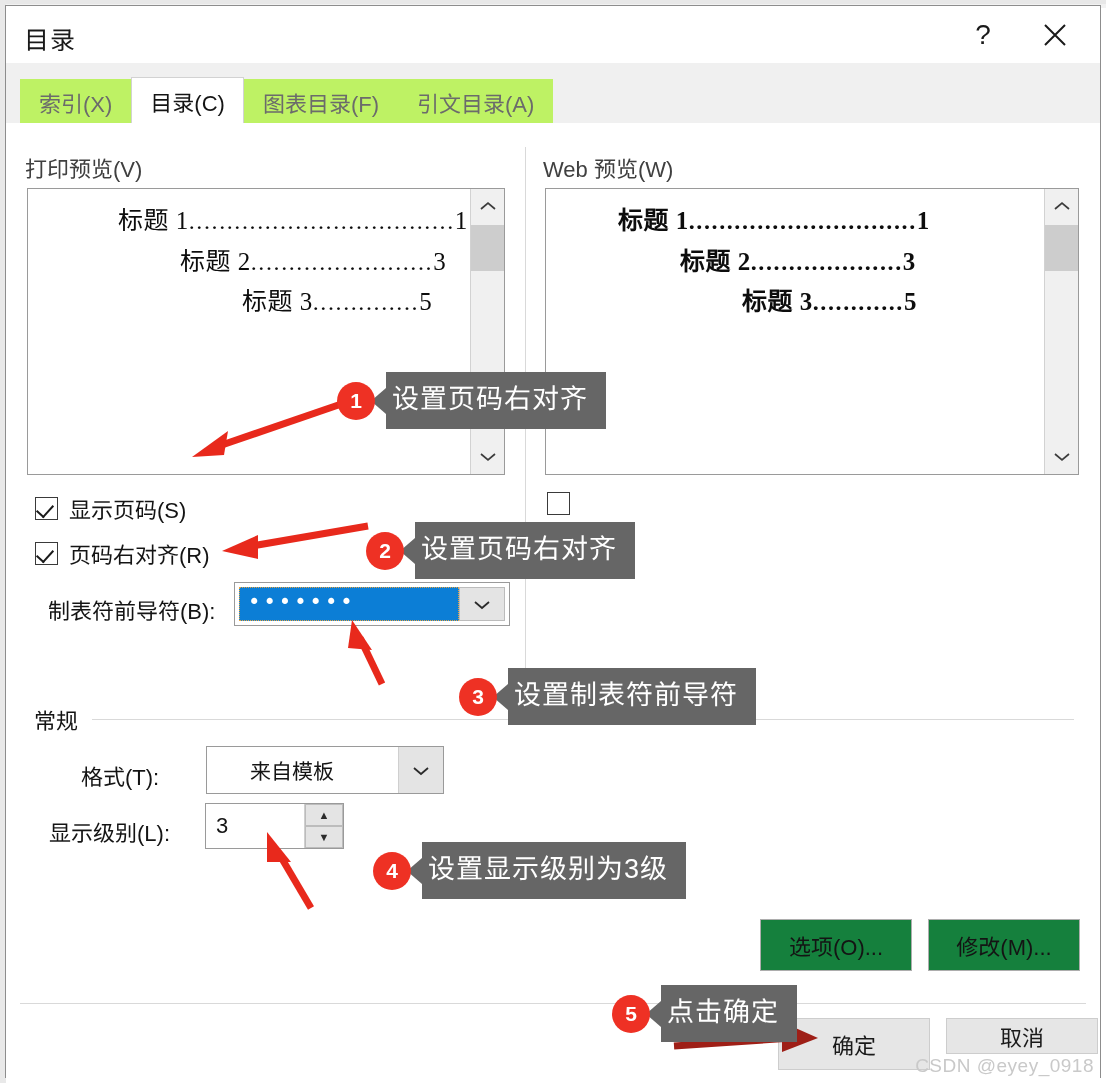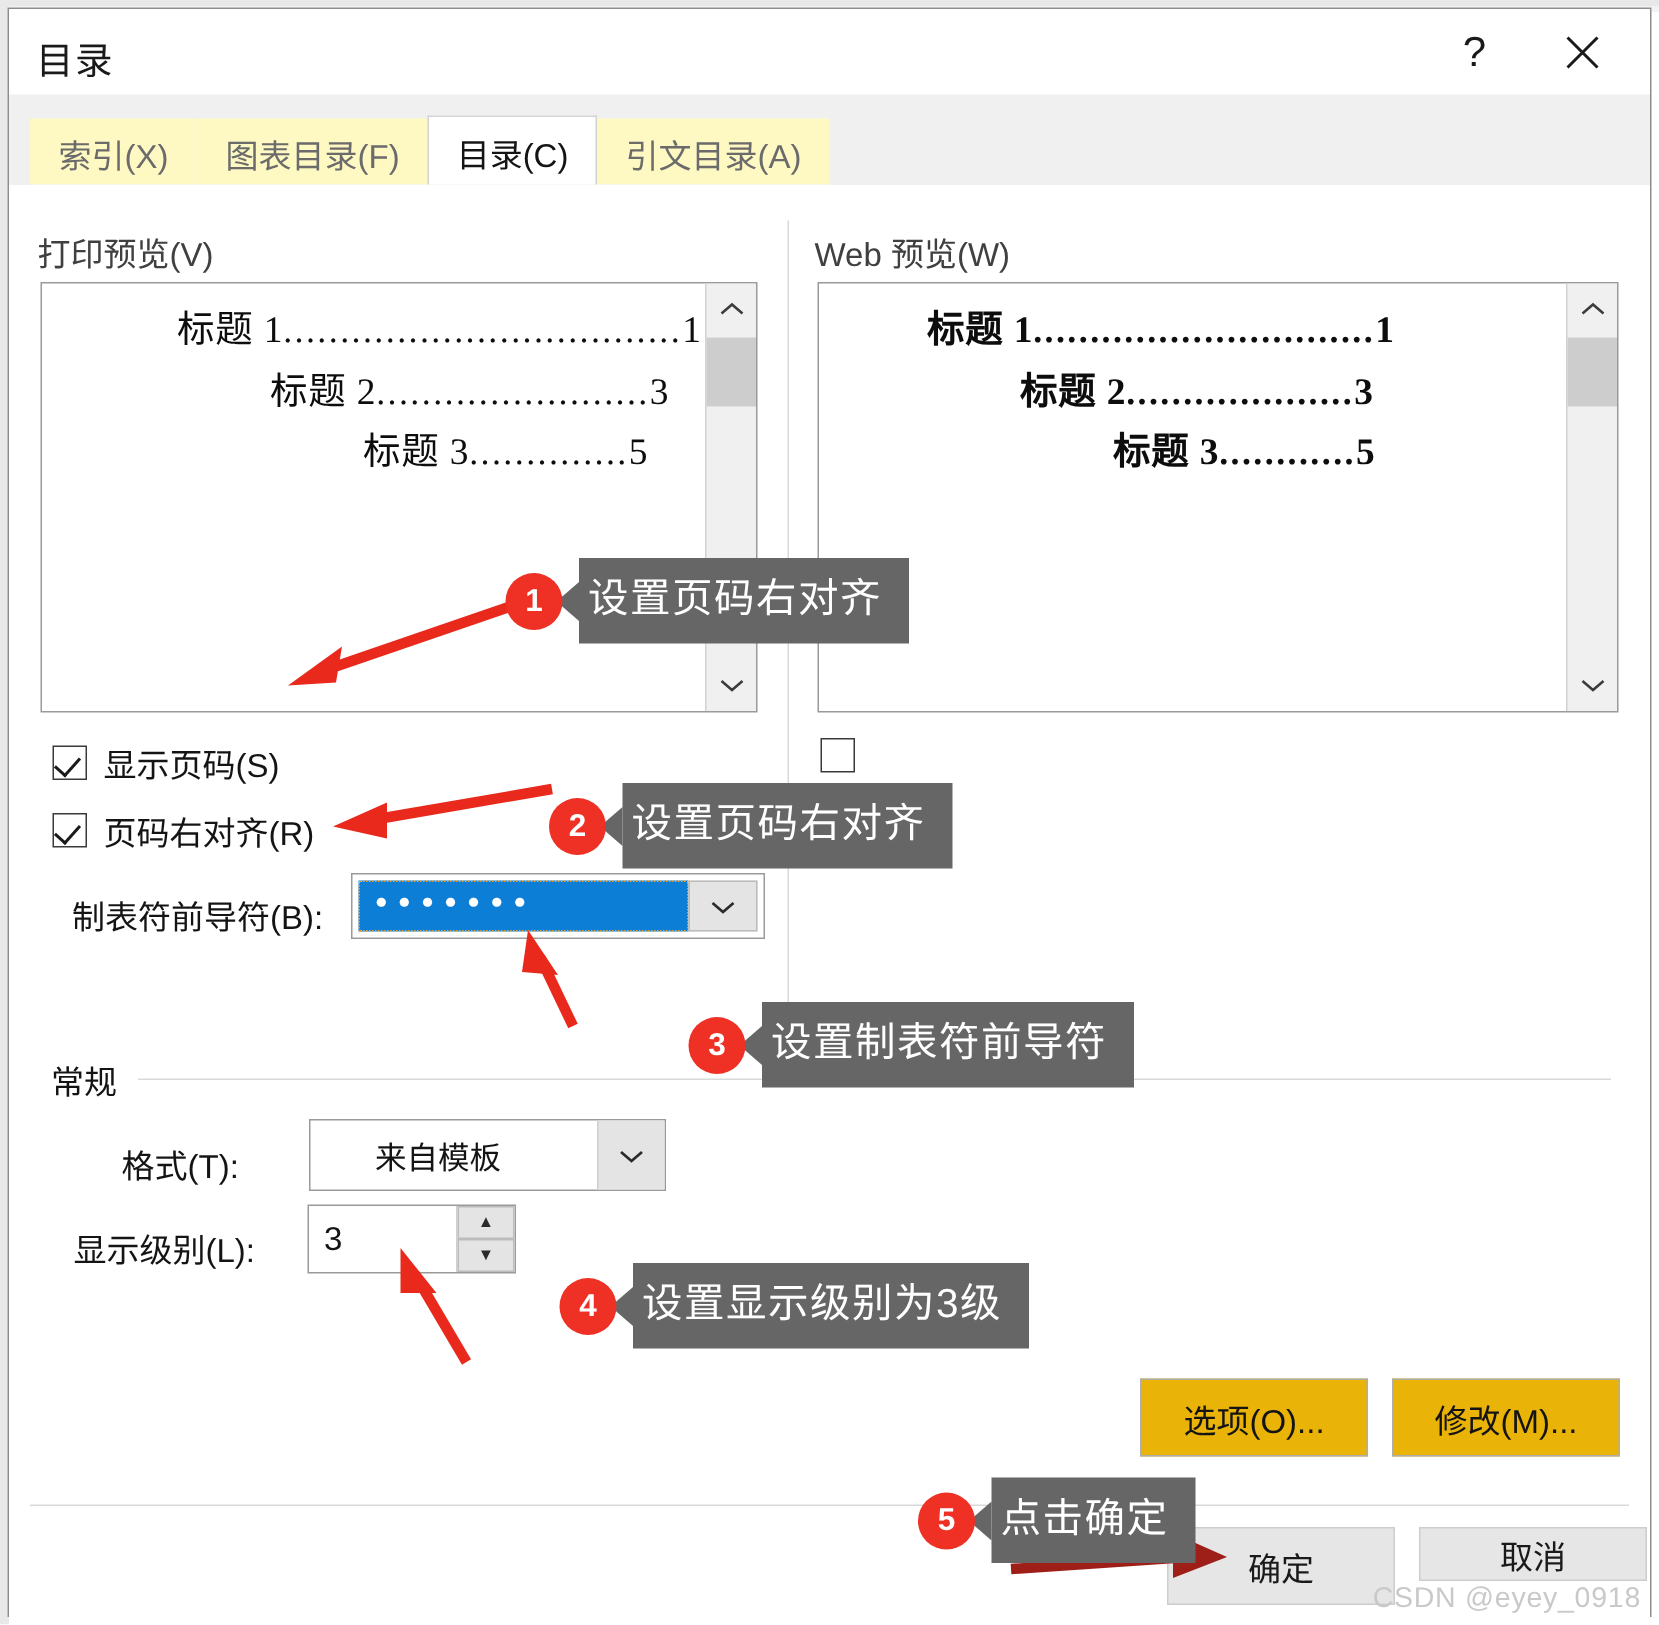--- a/index.html
+++ b/index.html
@@ -26,21 +26,21 @@
   .tb-btn{position:absolute;top:0;height:57px;width:62px;display:flex;align-items:center;justify-content:center;color:#1a1a1a;background:transparent;border:none;cursor:default;}
   .tb-help{right:86px;font-size:28px;font-weight:400;}
   .tb-close{right:14px;}
   .tb-close svg{display:block;}
 
   
   .tabstrip{position:absolute;left:0;top:57px;width:100%;height:60px;background:#f0f0f0;border-bottom:1px solid #d2d2d2;}
   .tabstrip-inner{position:absolute;left:14px;top:16px;height:44px;display:flex;align-items:flex-end;}
   .tab{
     height:44px;box-sizing:border-box;padding:0 18px;display:flex;align-items:center;
-    font-size:22px;color:#6b6b6b;background:#fef9c3;border:1px solid transparent;
+    font-size:22px;color:#6b6b6b;background:#bef264;border:1px solid transparent;
     border-bottom:none;cursor:default;white-space:nowrap;
   }
   .tab.active{background:#ffffff;color:#141414;border-color:#d2d2d2;height:46px;position:relative;z-index:3;}
 
   
   .content{position:absolute;left:0;top:117px;width:100%;height:956px;background:#ffffff;}
   .panel-line{position:absolute;left:519px;top:24px;width:1px;height:564px;background:#d9d9d9;}
 
   .grp-label{position:absolute;font-size:22px;color:#404040;white-space:nowrap;}
 
@@ -85,21 +85,21 @@
   .sep-wrap .rule{flex:1;height:1px;background:#d9d9d9;}
 
   
   .spin{position:absolute;box-sizing:border-box;border:1px solid #9a9a9a;background:#fff;display:flex;align-items:stretch;}
   .spin .val{flex:1;display:flex;align-items:center;padding:0 10px;font-size:22px;color:#141414;}
   .spin .btns{width:38px;display:flex;flex-direction:column;border-left:1px solid #cfcfcf;}
   .spin .btns div{flex:1;background:#e4e4e4;display:flex;align-items:center;justify-content:center;border:1px solid #bcbcbc;box-sizing:border-box;color:#2b2b2b;font-size:11px;}
 
   
   .btn{
-    position:absolute;box-sizing:border-box;background:#eab308;border:1px solid #adadad;
+    position:absolute;box-sizing:border-box;background:#15803d;border:1px solid #adadad;
     display:flex;align-items:center;justify-content:center;font-size:22px;color:#141414;white-space:nowrap;cursor:default;
   }
   .btn.ghost{background:#e6e6e6;border-color:#cdcdcd;color:#1a1a1a;}
 
   .footer-rule{position:absolute;left:14px;top:0;width:1066px;height:1px;background:#d9d9d9;}
 
   
   .callout{position:absolute;display:flex;align-items:center;z-index:40;}
   .cnum{
     width:38px;height:38px;border-radius:50%;background:#ee3124;color:#fff;
@@ -134,25 +134,25 @@
           <path d="M5 5 L25 25 M25 5 L5 25" stroke="#1a1a1a" stroke-width="2" fill="none"></path>
         </svg>
     </div>
   </div>
 
   <div class="tabstrip">
     <div class="tabstrip-inner">
       <div class="tab">
           <span>索引(X)</span>
         </div>
+      <div class="tab active">
+          <span>目录(C)</span>
+        </div>
       <div class="tab">
           <span>图表目录(F)</span>
-        </div>
-      <div class="tab active">
-          <span>目录(C)</span>
         </div>
       <div class="tab">
           <span>引文目录(A)</span>
         </div>
     </div>
   </div>
 
   <div class="content">
 
     <div class="panel-line"></div>

